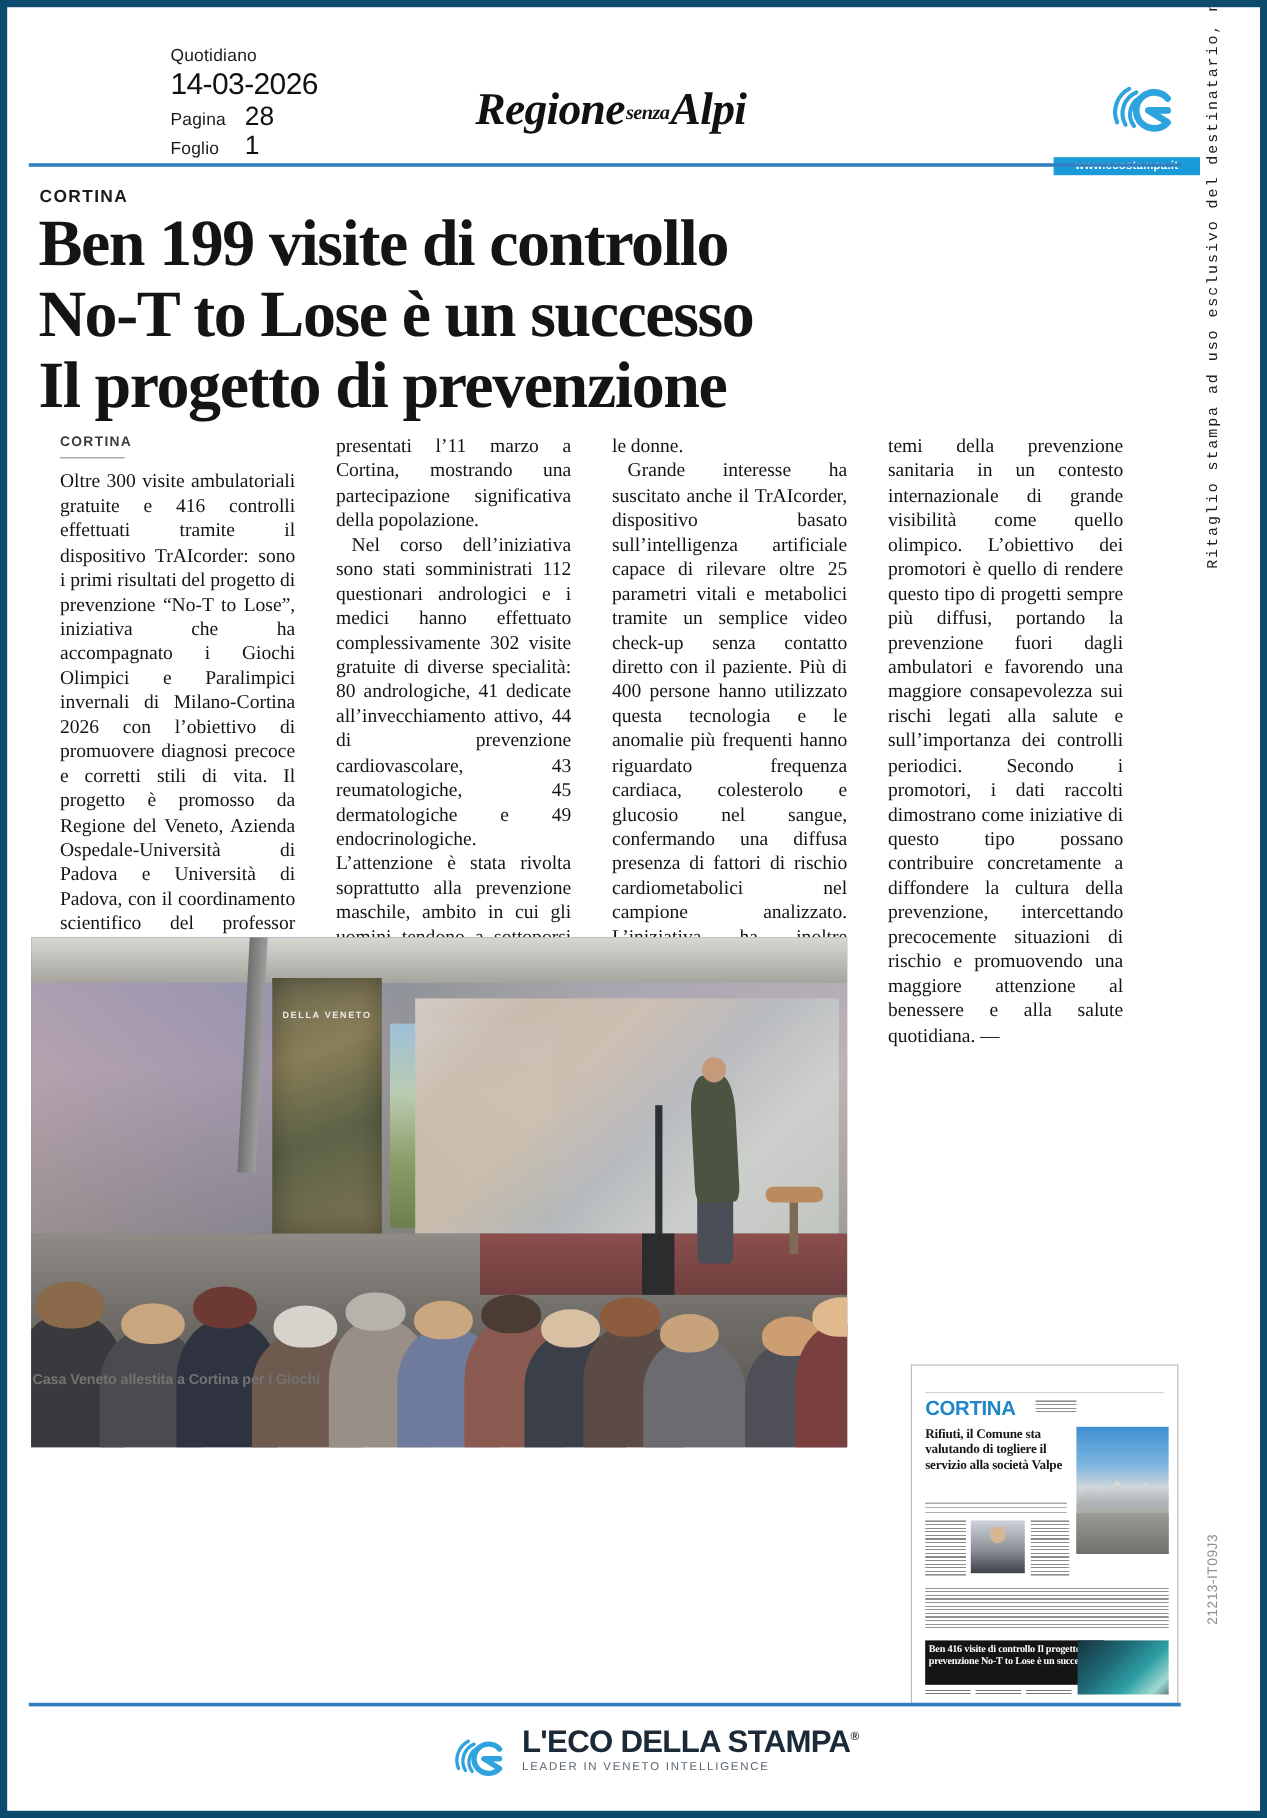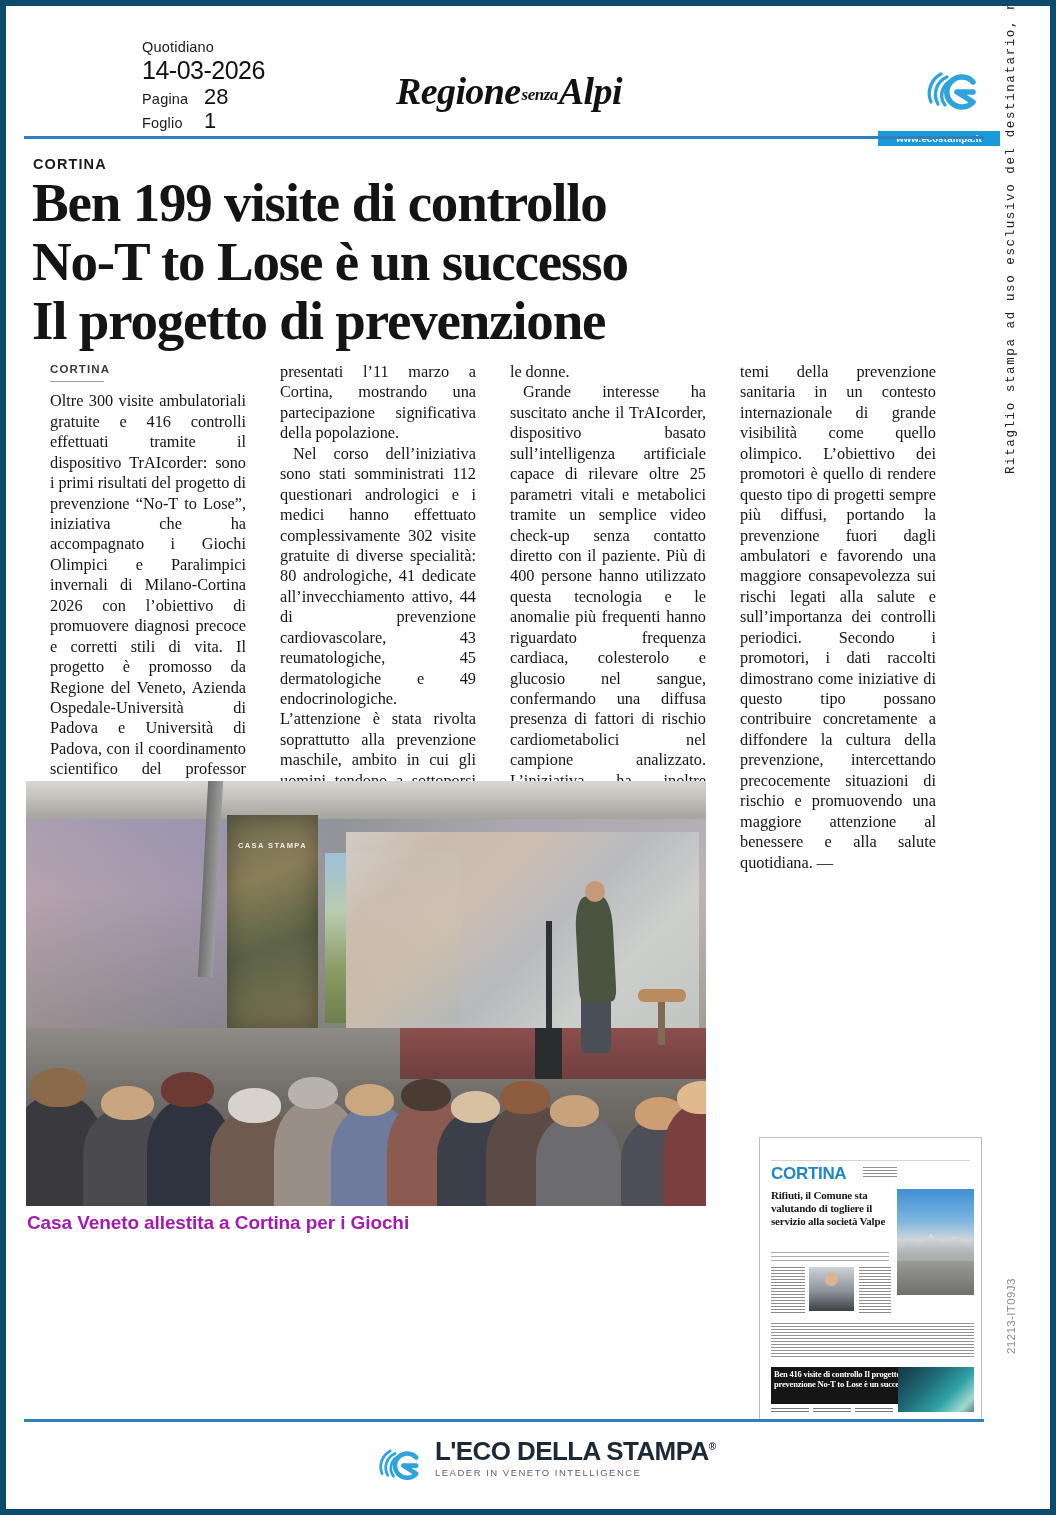--- a/index.html
+++ b/index.html
@@ -174,24 +174,24 @@
     left: 20px;
     top: 775px;
     width: 680px;
     height: 425px;
     overflow: hidden;
     background: #6a6a72;
   }
   .photo-caption {
     position: absolute;
     left: 21px;
-    top: 1206px;
-    font-size: 19px;
-    font-weight: bold;
-    color: #a21caf;
+    top: 1136px;
+    font-size: 12px;
+    font-weight: bold;
+    color: #737373;
     letter-spacing: -0.1px;
   }
 
   
   .ph { position: absolute; }
   .scene-wall {
     left: 0; top: 0; width: 100%; height: 58%;
     background:
       linear-gradient(180deg, rgba(150,150,180,.55) 0%, rgba(178,160,175,.5) 45%, rgba(128,126,120,.55) 100%),
       linear-gradient(90deg,#b9a5ae 0%, #9a93ad 22%, #8f8ca6 33%, #7e8c7d 46%, #9aa38f 58%, #b6b6b0 72%, #cbc6ba 100%);
@@ -510,21 +510,21 @@
 
   </div>
 
   <div class="photo">
     <div class="ph scene-wall"></div>
     <div class="ph scene-ceiling"></div>
     <div class="ph scene-landscape"></div>
     <div class="ph scene-board"></div>
     <div class="ph scene-beam"></div>
     <div class="ph scene-banner">
-      <div class="scene-banner-text">CASA STAMPA</div>
+      <div class="scene-banner-text">DELLA VENETO</div>
     </div>
     <div class="ph scene-floor"></div>
     <div class="ph scene-carpet"></div>
 
     <div class="mic-stand"></div>
     <div class="speaker-box"></div>
     <div class="speaker-legs"></div>
     <div class="speaker-body"></div>
     <div class="speaker-head"></div>
     <div class="stool"></div>

